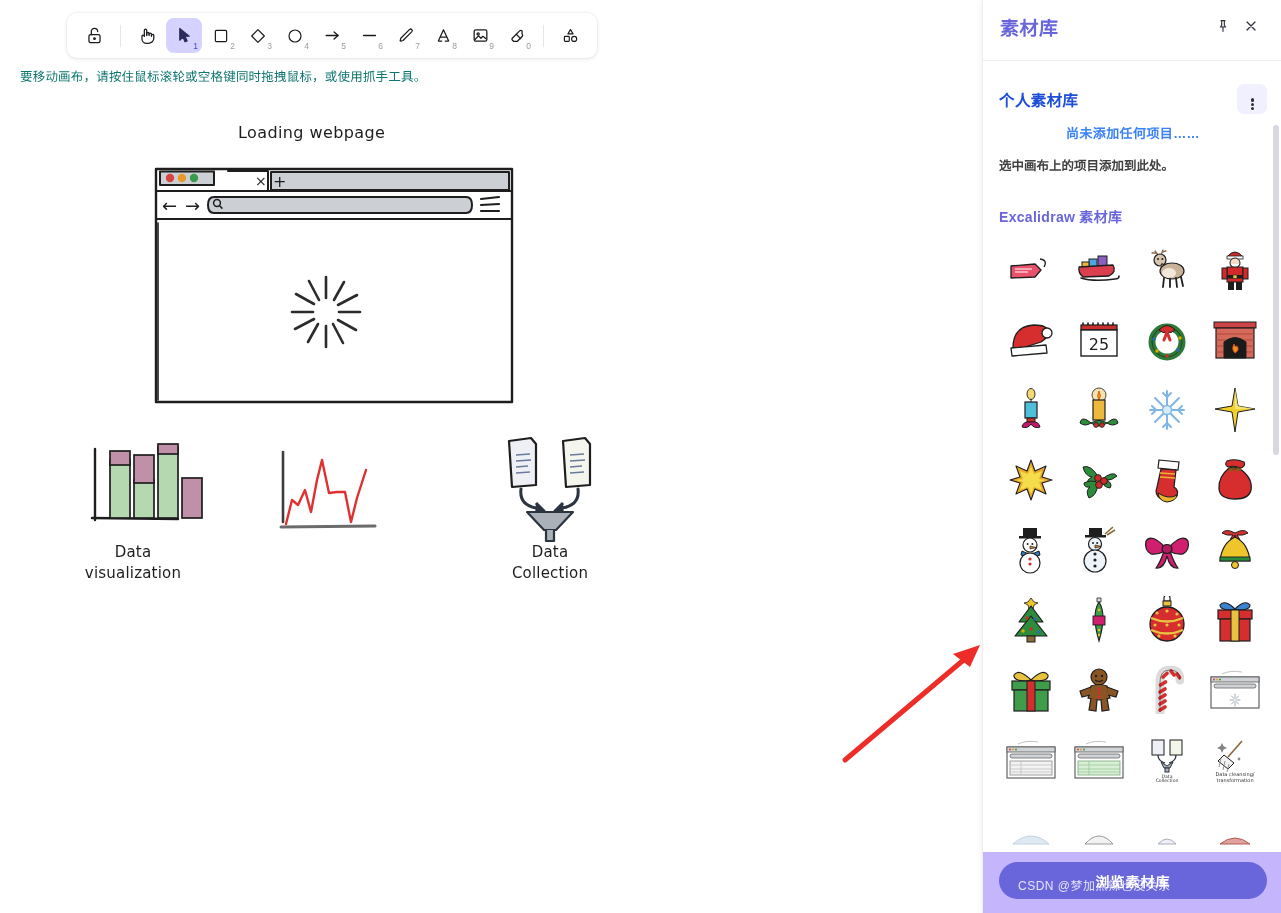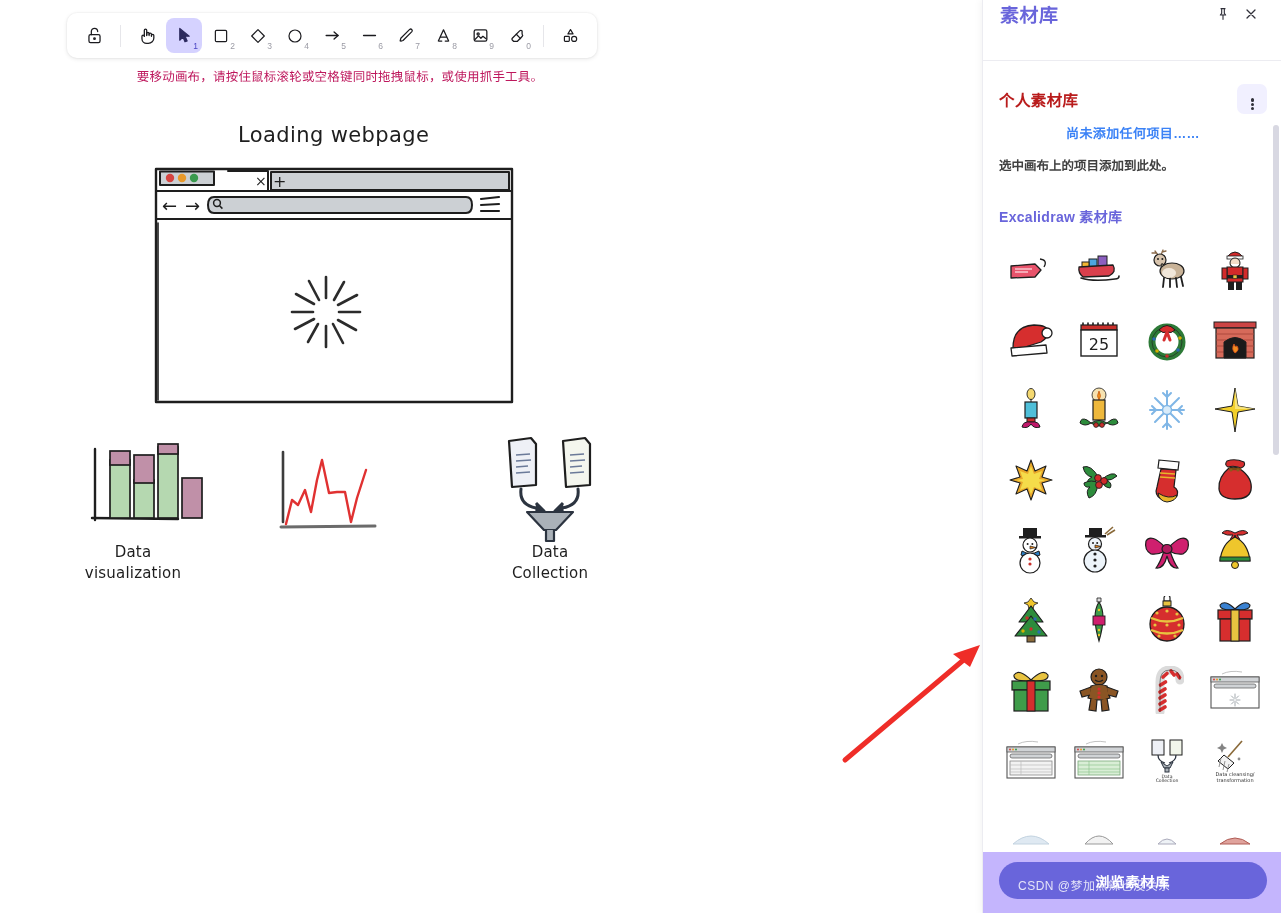--- a/index.html
+++ b/index.html
@@ -22,26 +22,27 @@
   #canvas-area {
     position: absolute;
     left: 0; top: 0;
     width: 982px; height: 913px;
     background: #ffffff;
   }
   .canvas-hint {
     position: absolute;
     left: 0; top: 66px;
     width: 680px;
-    text-align: center;
+    text-align: left;
     font-size: 12.5px;
-    color: #be185d;
+    color: #0f766e;
     letter-spacing: .2px;
     user-select: none;
     white-space: nowrap;
+    padding-left: 20px;
   }
 
   
   #toolbar {
     position: absolute;
     left: 67px; top: 13px;
     height: 45px;
     background: #ffffff;
     border-radius: 10px;
     box-shadow: 0 1px 4px rgba(0,0,0,.10), 0 0 0 1px rgba(0,0,0,.02);
@@ -88,21 +89,21 @@
     border-left: 1px solid #ececf1;
     box-shadow: -2px 0 7px rgba(0,0,0,.045);
     z-index: 10;
     display: flex;
     flex-direction: column;
   }
   .lib-header {
     height: 61px;
     flex: 0 0 61px;
     display: flex;
-    align-items: flex-start;
+    align-items: center;
     padding: 0 16px 8px 17px;
     border-bottom: 1px solid #ececf1;
   }
   .lib-title {
     font-size: 19px;
     font-weight: 700;
     color: #6965db;
     flex: 1;
     letter-spacing: .5px;
   }
@@ -122,21 +123,21 @@
     padding: 0 14px 0 16px;
   }
   .sec-head {
     display: flex;
     align-items: center;
     margin-top: 23px;
   }
   .sec-title {
     font-size: 15.5px;
     font-weight: 700;
-    color: #b91c1c;
+    color: #1d4ed8;
     flex: 1;
     letter-spacing: .4px;
   }
   .kebab {
     width: 30px; height: 30px;
     border: none;
     background: #f1f0ff;
     border-radius: 7px;
     display: flex; align-items: center; justify-content: center;
     cursor: pointer;
@@ -257,21 +258,21 @@
     font-family: "DejaVu Sans", sans-serif;
     font-size: 15px;
     color: #1e1e1e;
     line-height: 1.42;
     letter-spacing: .2px;
     user-select: none;
   }
   .sketch-title {
     position: absolute;
     font-family: "DejaVu Sans", sans-serif;
-    font-size: 21px;
+    font-size: 16px;
     color: #1e1e1e;
     letter-spacing: .4px;
     user-select: none;
   }
 </style>
 </head>
 <body>
 
 <div id="app">
 

